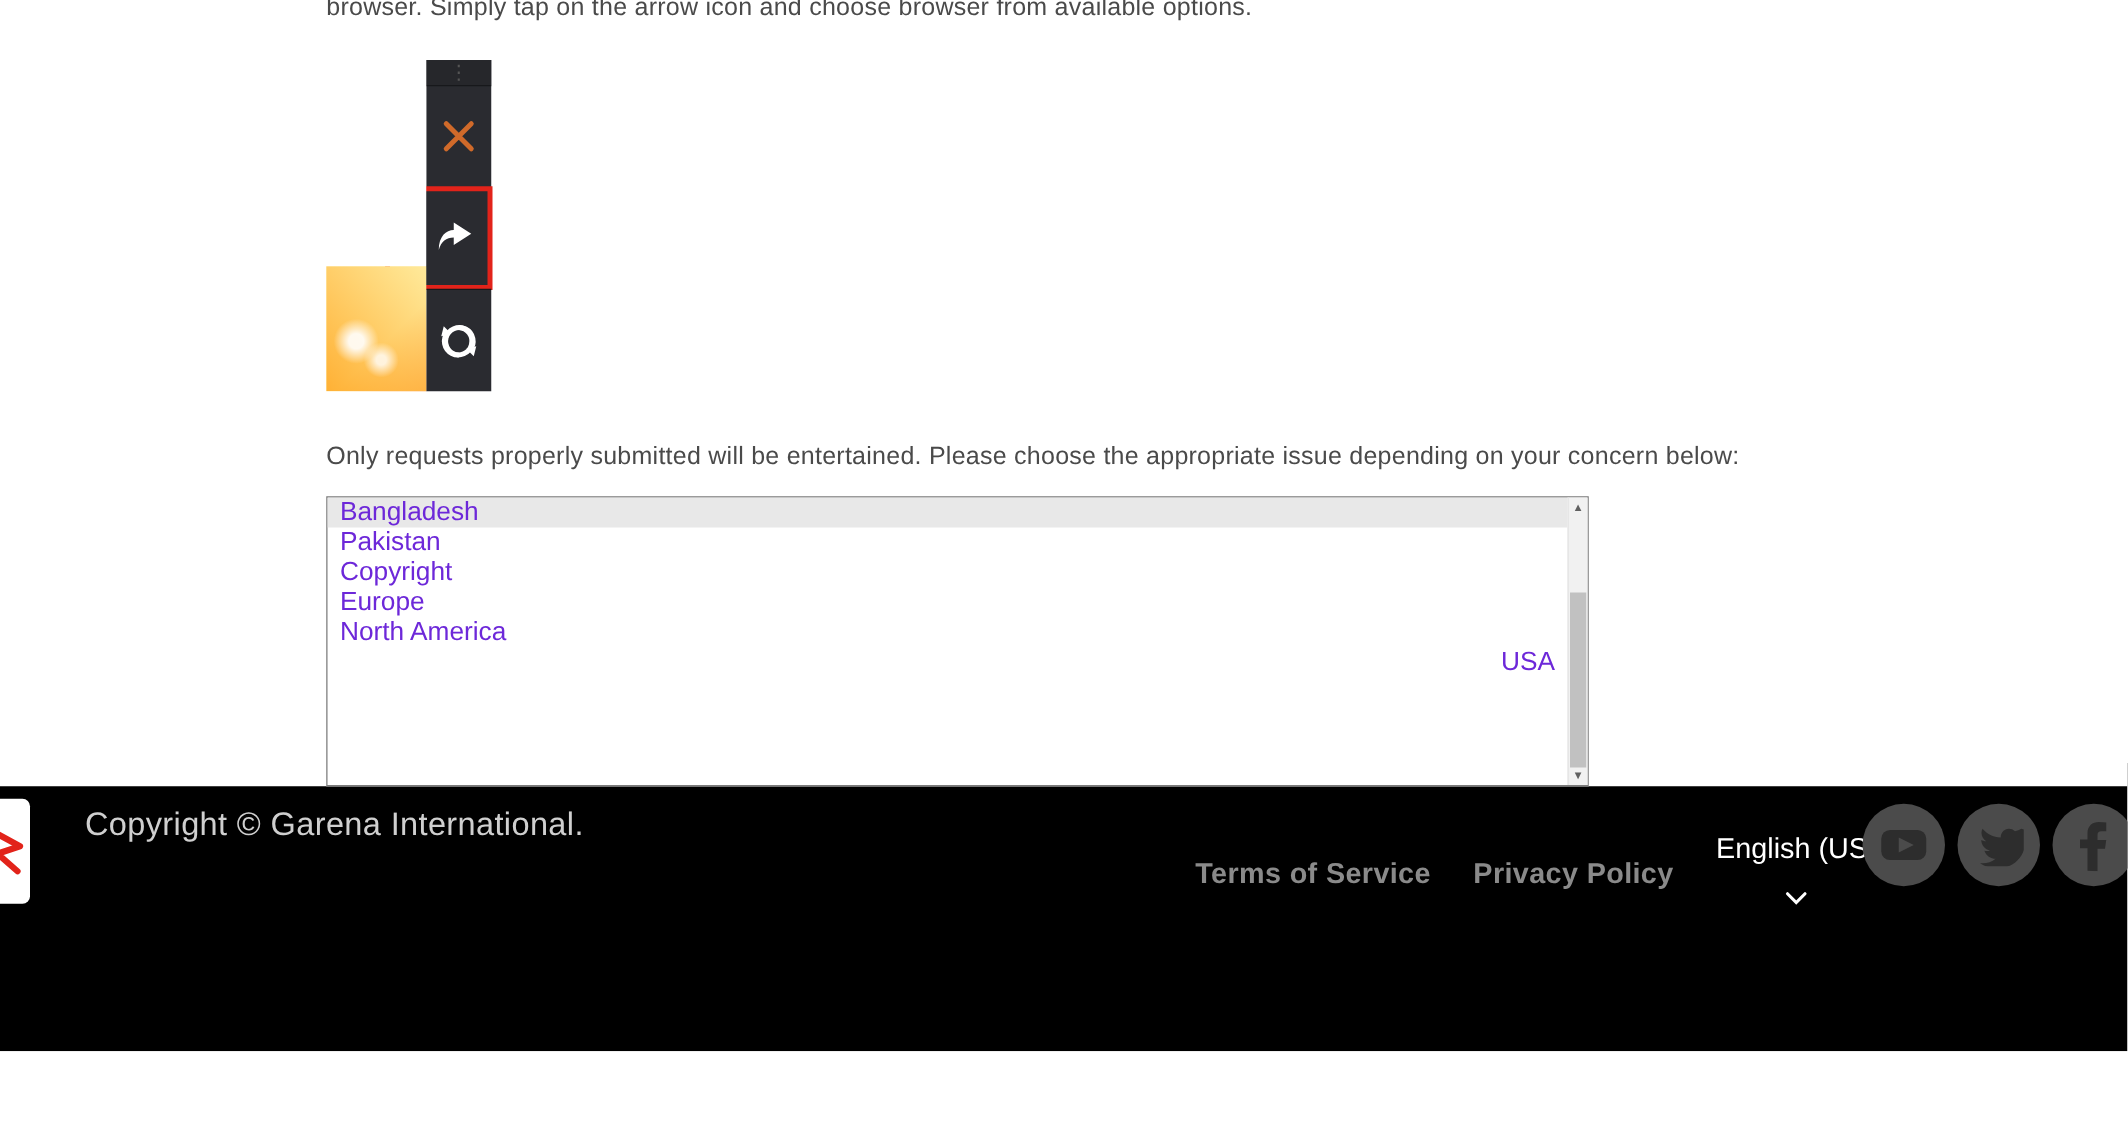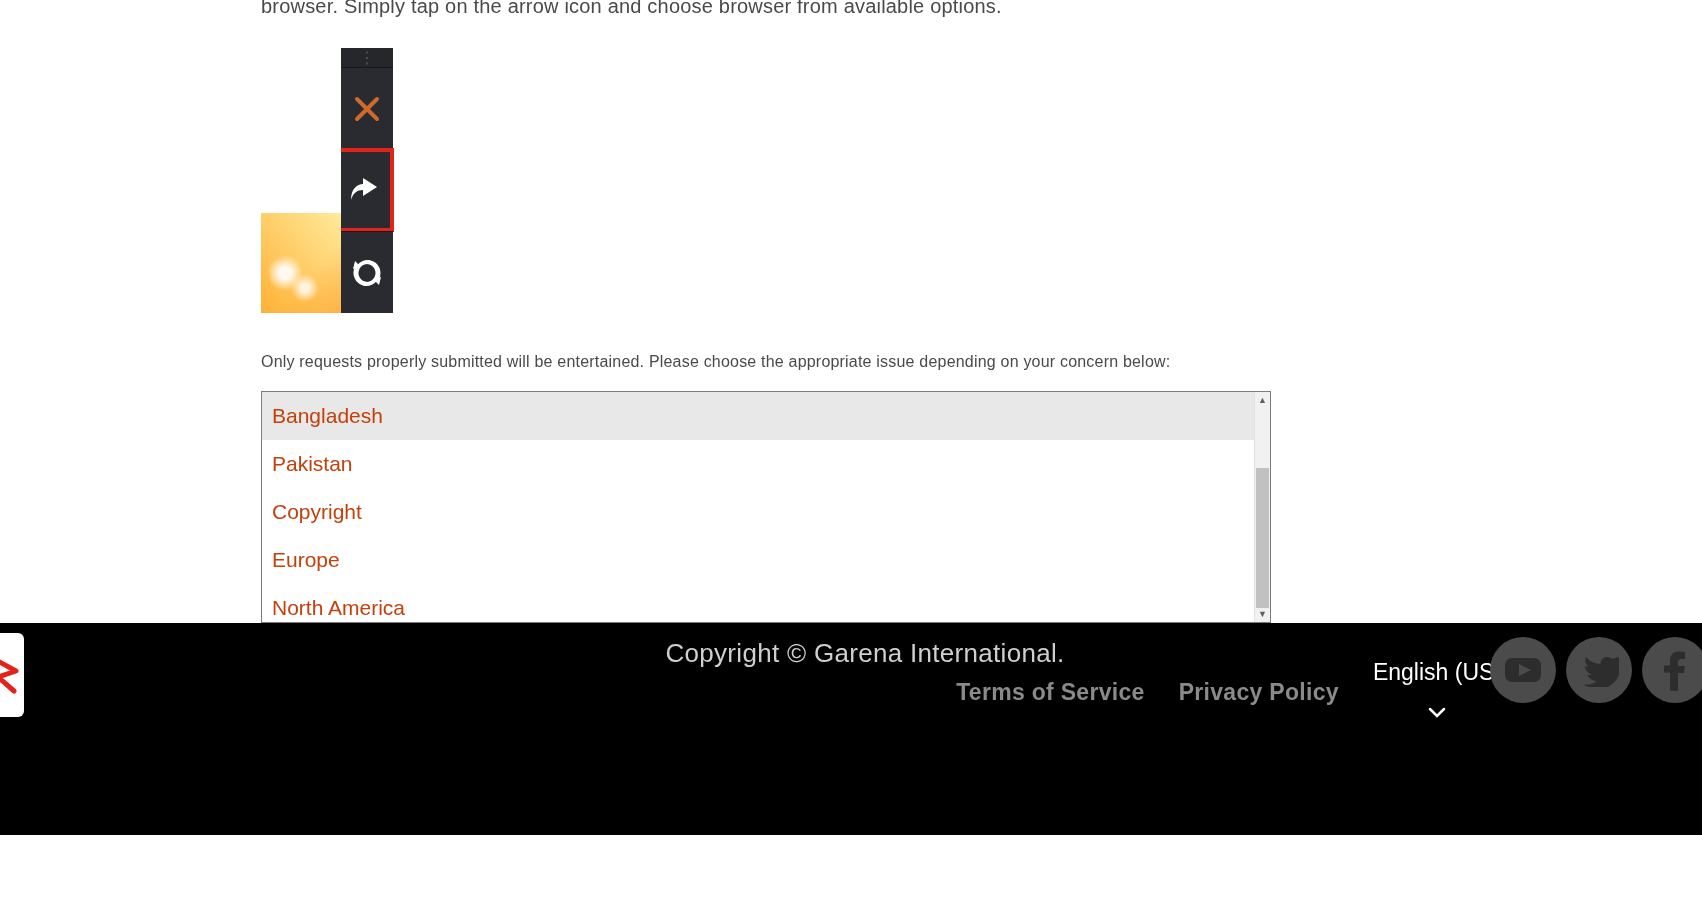--- a/index.html
+++ b/index.html
@@ -61,41 +61,41 @@
   .fig-cell.arrow-hl {
     outline: 4px solid #e2231a;
     outline-offset: -3px;
     margin-left: -32px;
     width: 84px;
     background: linear-gradient(to right, #fff 0 32px, #2a2b30 32px);
   }
   .fig-cell.arrow-hl .iconwrap { margin-left: 30px; }
   .instruction-text {
     color: #4a4a4a;
-    font-size: 16px;
+    font-size: 20px;
     line-height: 1.4;
     letter-spacing: 0.2px;
     margin-bottom: 18px;
   }
   .region-dropdown {
     width: 1010px;
     height: 232px;
     border: 1px solid #7b7b7b;
     position: relative;
     background: #fff;
     margin-bottom: 0;
   }
   .region-listbox {
     position:absolute; left:0; top:0; right:16px; bottom:0;
     overflow: hidden;
   }
   .region-option {
-    padding: 12px 10px;
+    padding: 0 10px;
     font-size: 21px;
-    color: #c2410c;
+    color: #6d28d9;
     font-family: Arial, sans-serif;
     cursor: pointer;
   }
   .region-option.selected { background: #e8e8e8; }
   .region-scrollbar {
     position:absolute; right:0; top:0; bottom:0; width:16px;
     background:#f1f1f1;
     border-left:1px solid #e2e2e2;
   }
   .region-scrollbar .arrow-up, .region-scrollbar .arrow-down {
@@ -115,22 +115,21 @@
   .footer {
     background:#000;
     color:#c9c9c9;
     min-height: 320px;
     padding-top: 118px;
     position: relative;
   }
   .footer-inner {
     display:flex;
     align-items: flex-start;
-    padding-left: 28px;
-    justify-content: center;
+    padding-left: 68px;
   }
   .garena-logo {
     position: absolute;
     left: -14px; top: 118px;
     width: 38px; height: 84px;
     background:#fff;
     border-radius: 0 6px 6px 0;
     display:flex; align-items:center; justify-content:center;
     overflow:hidden;
   }

